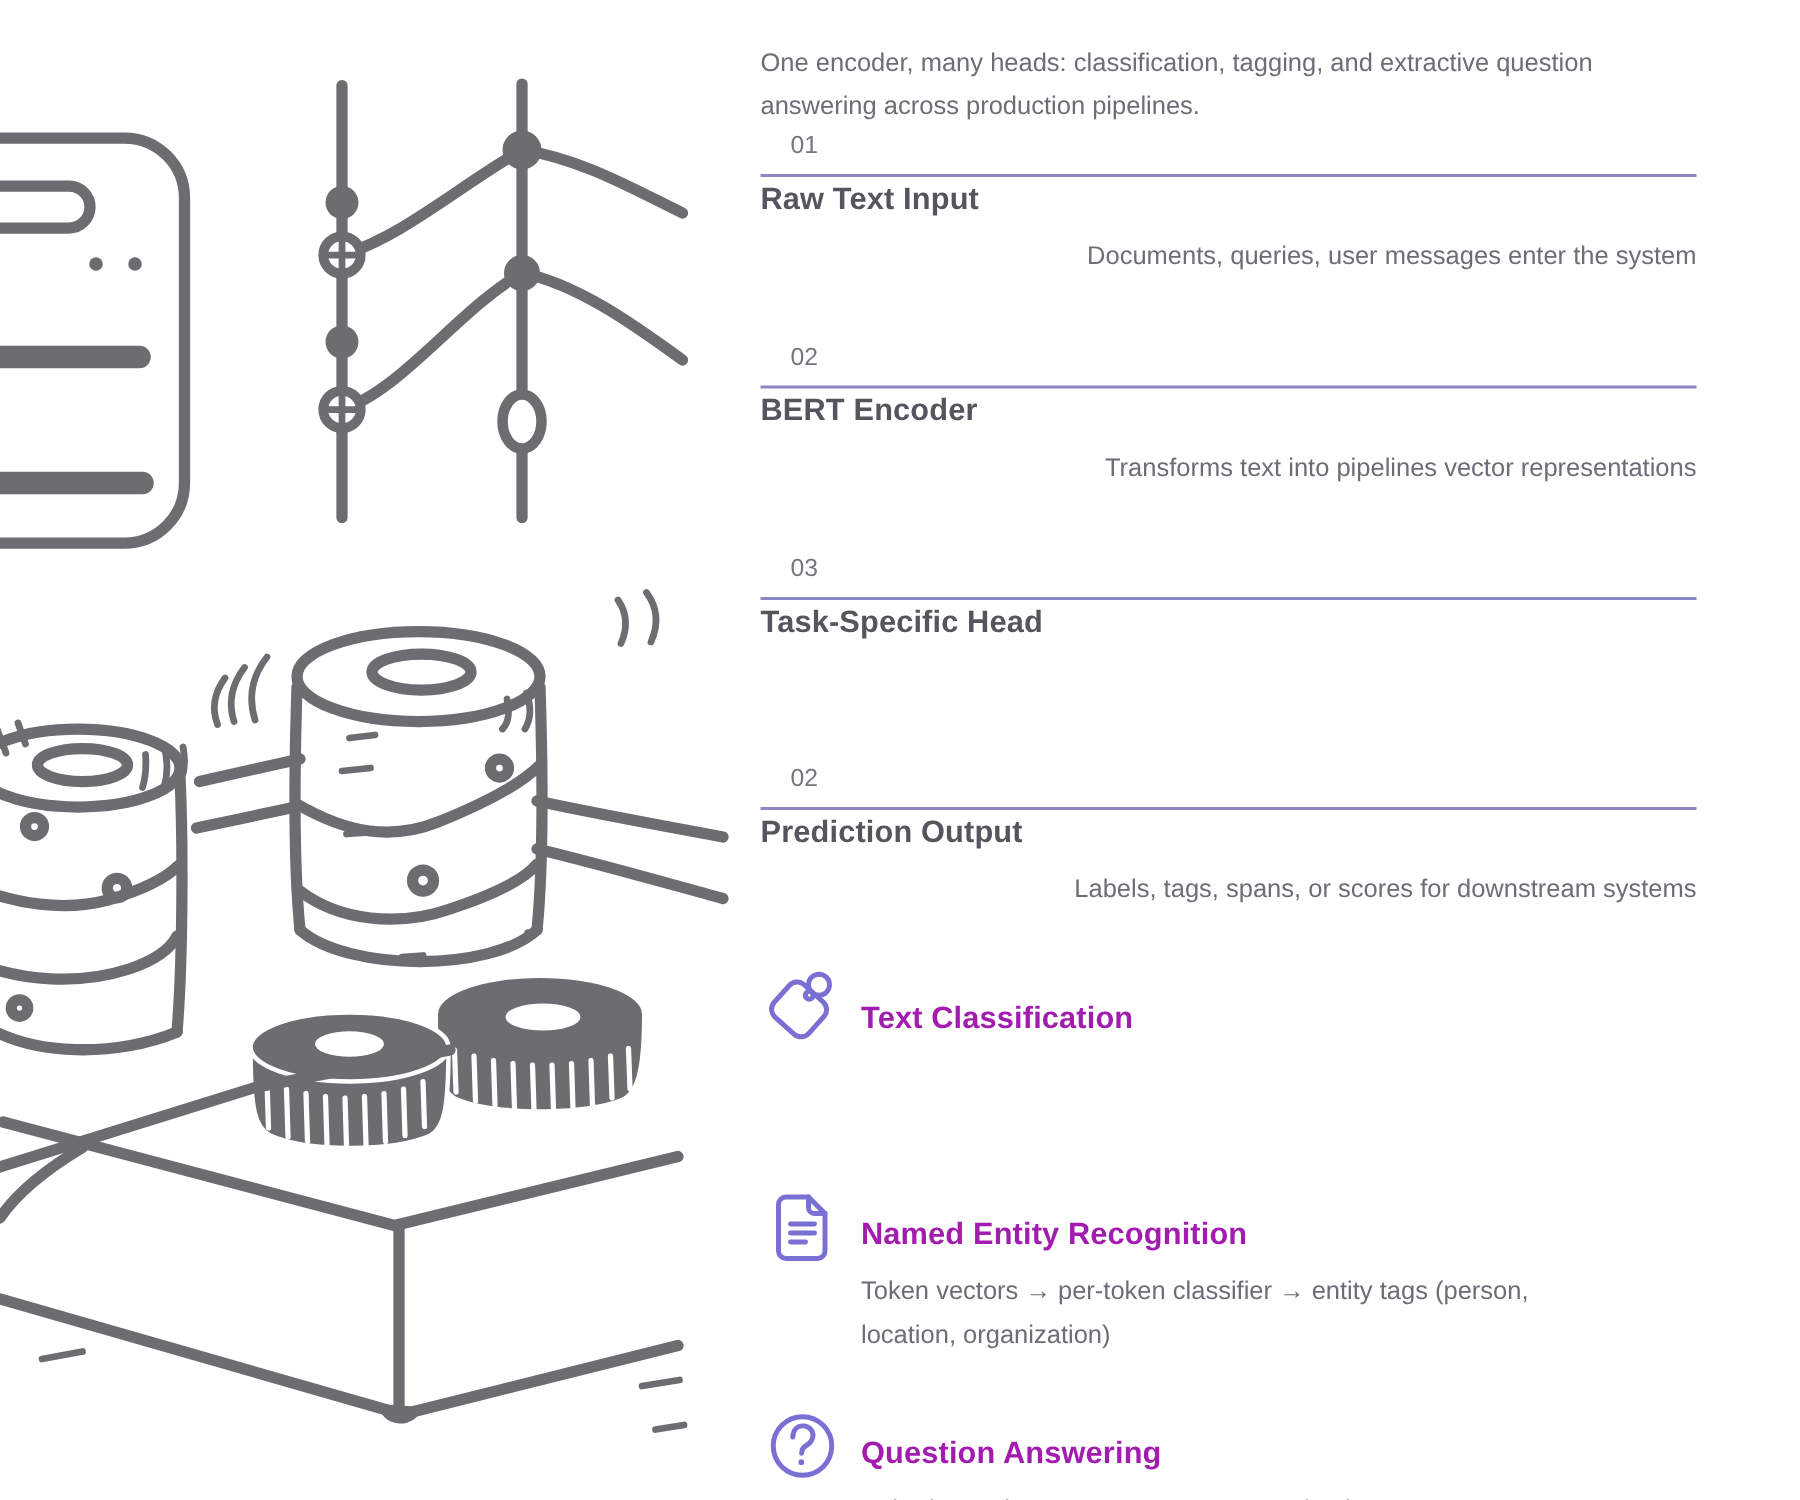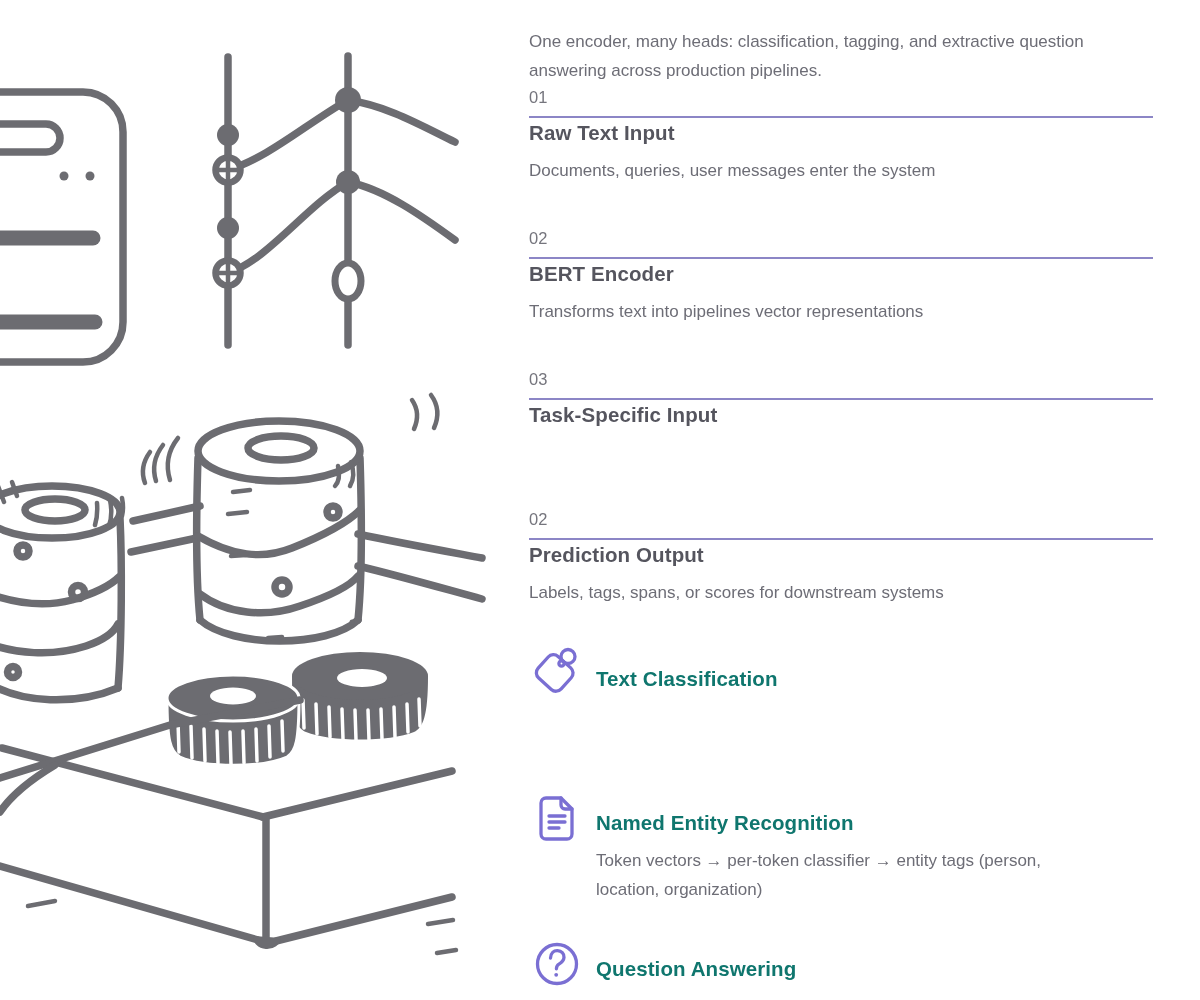--- a/index.html
+++ b/index.html
@@ -8,42 +8,42 @@
     overflow: hidden;
     background: #ffffff;
     font-family: "Liberation Sans", sans-serif;
   }
   .page { position: relative; width: 1200px; height: 1000px; background:#fff; }
 
   
   .art { position: absolute; left: 0; top: 0; width: 490px; height: 1000px; }
 
   
-  .content { position: absolute; left: 529px; top: 0; width: 624px; height: 848px; }
+  .content { position: absolute; left: 507px; top: 0; width: 624px; height: 848px; }
 
   .intro {
     position: absolute; top: 10px; left: 0; width: 620px;
     font-size: 17px; line-height: 29px; color: #6d6d76;
   }
 
   .step { position: absolute; left: 0; width: 624px; }
-  .step-number { font-size: 16.5px; line-height: 22px; color: #75757d; }
+  .step-number { font-size: 16.5px; line-height: 22px; color: #75757d; margin-left: 20px; }
   .step-rule { margin-top: 8px; height: 2px; background: #8c86c6; width: 624px; }
   .step-title {
     margin-top: 2px; font-size: 20.5px; line-height: 26px;
     font-weight: 700; color: #55555e; letter-spacing: 0.1px;
   }
-  .step-desc { margin-top: 13px; font-size: 17px; line-height: 24px; color: #6d6d76; }
+  .step-desc { margin-top: 13px; font-size: 17px; line-height: 24px; color: #6d6d76; text-align: right; }
 
   .task { position: absolute; left: 0; width: 624px; }
   .task-icon { position: absolute; left: 0; top: 0; width: 56px; height: 56px; }
   .task-body { position: absolute; left: 67px; top: 20px; width: 520px; }
   .task-title {
     font-size: 20.5px; line-height: 25px; font-weight: 700;
-    color: #0f766e; letter-spacing: 0.1px;
+    color: #a21caf; letter-spacing: 0.1px;
   }
   .task-desc { margin-top: 11px; font-size: 17px; line-height: 29px; color: #6d6d76; max-width: 512px; }
 
   svg .ln  { stroke: #6c6c71; stroke-width: 7.5; fill: none; stroke-linecap: round; stroke-linejoin: round; }
   svg .lnW { stroke: #6c6c71; stroke-width: 15; fill: none; stroke-linecap: round; }
   svg .fil { fill: #6c6c71; stroke: none; }
   svg .thn { stroke: #6c6c71; stroke-width: 4.5; fill: none; stroke-linecap: round; }
   svg .wht { stroke: #ffffff; stroke-width: 3.5; fill: none; stroke-linecap: round; }
 
   .icon-stroke { stroke: #7a6fd3; fill: none; stroke-width: 3.3; stroke-linecap: round; stroke-linejoin: round; }
@@ -202,21 +202,21 @@
     <div class="step" style="top:227px">
       <div class="step-number">02</div>
       <div class="step-rule"></div>
       <div class="step-title">BERT Encoder</div>
       <div class="step-desc">Transforms text into pipelines vector representations</div>
     </div>
 
     <div class="step" style="top:368px">
       <div class="step-number">03</div>
       <div class="step-rule"></div>
-      <div class="step-title">Task-Specific Input</div>
+      <div class="step-title">Task-Specific Head</div>
     </div>
 
     <div class="step" style="top:508px">
       <div class="step-number">02</div>
       <div class="step-rule"></div>
       <div class="step-title">Prediction Output</div>
       <div class="step-desc">Labels, tags, spans, or scores for downstream systems</div>
     </div>
 
     <div class="task" style="top:646px">

